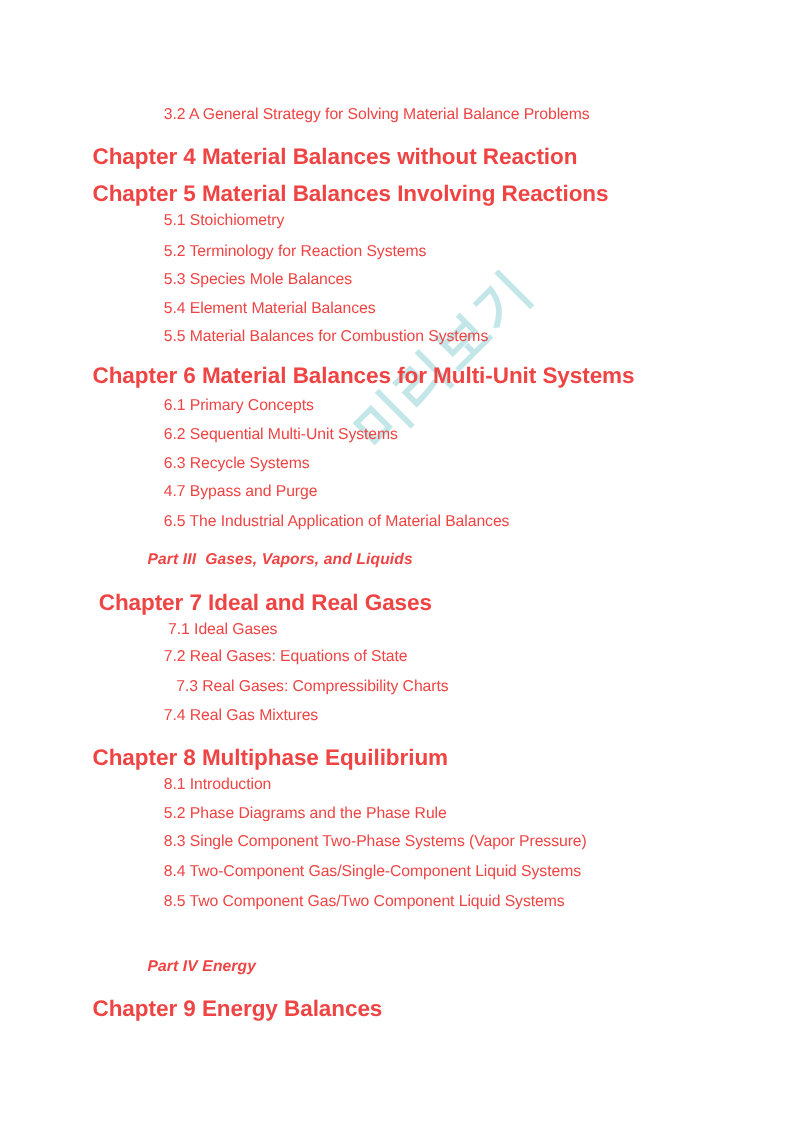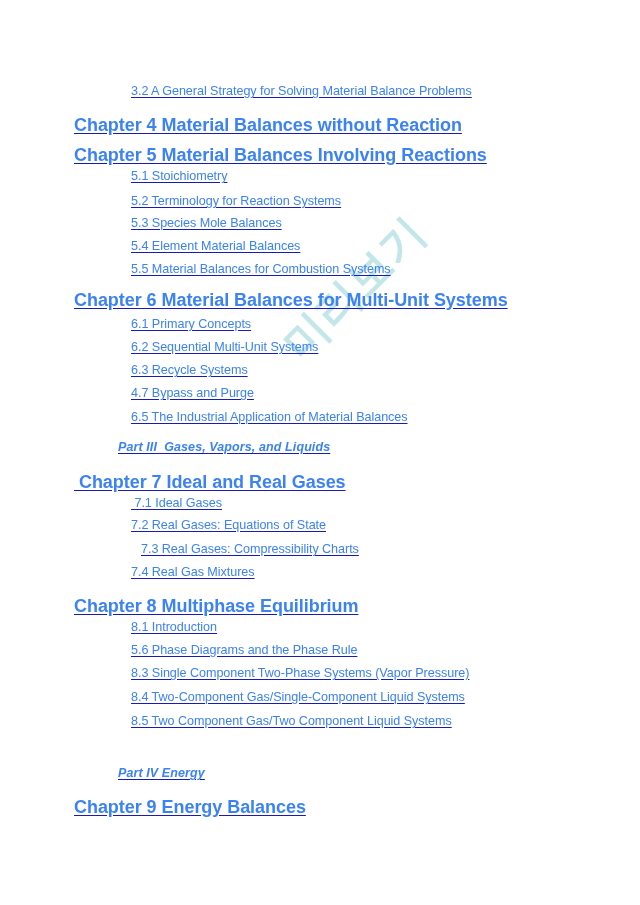--- a/index.html
+++ b/index.html
@@ -21,22 +21,21 @@
     top: 0;
     left: 0;
     width: 640px;
     height: 905px;
     z-index: 2;
   }
 
   .entry {
     position: absolute;
     white-space: pre;
-    color: #3b82f6;
-    text-decoration: underline;
+    color: #ef4444;
     text-decoration-color: #1a1ab5;
     text-underline-offset: 2px;
     line-height: 1;
     text-align: center;
   }
 
   
   .entry.part {
     font-weight: bold;
     font-style: italic;
@@ -101,19 +100,19 @@
     <div class="entry section" style="left: 131px; top: 387px;">4.7 Bypass and Purge</div>
     <div class="entry section" style="left: 131px; top: 411px;">6.5 The Industrial Application of Material Balances</div>
     <div class="entry part" style="left: 74px; top: 441px;">Part III  Gases, Vapors, and Liquids</div>
     <div class="entry chapter" style="left: 74px; top: 473px;"> Chapter 7 Ideal and Real Gases</div>
     <div class="entry section" style="left: 131px; top: 497px;"> 7.1 Ideal Gases</div>
     <div class="entry section" style="left: 131px; top: 519px;">7.2 Real Gases: Equations of State</div>
     <div class="entry section" style="left: 141px; top: 543px;">7.3 Real Gases: Compressibility Charts</div>
     <div class="entry section" style="left: 131px; top: 566px;">7.4 Real Gas Mixtures</div>
     <div class="entry chapter" style="left: 74px; top: 597px;">Chapter 8 Multiphase Equilibrium</div>
     <div class="entry section" style="left: 131px; top: 621px;">8.1 Introduction</div>
-    <div class="entry section" style="left: 131px; top: 644px;">5.6 Phase Diagrams and the Phase Rule</div>
+    <div class="entry section" style="left: 131px; top: 644px;">5.2 Phase Diagrams and the Phase Rule</div>
     <div class="entry section" style="left: 131px; top: 667px;">8.3 Single Component Two-Phase Systems (Vapor Pressure)</div>
     <div class="entry section" style="left: 131px; top: 691px;">8.4 Two-Component Gas/Single-Component Liquid Systems</div>
     <div class="entry section" style="left: 131px; top: 715px;">8.5 Two Component Gas/Two Component Liquid Systems</div>
     <div class="entry part" style="left: 74px; top: 767px;">Part IV Energy</div>
     <div class="entry chapter" style="left: 74px; top: 798px;">Chapter 9 Energy Balances</div>
   </div>
 
 </body></html>

